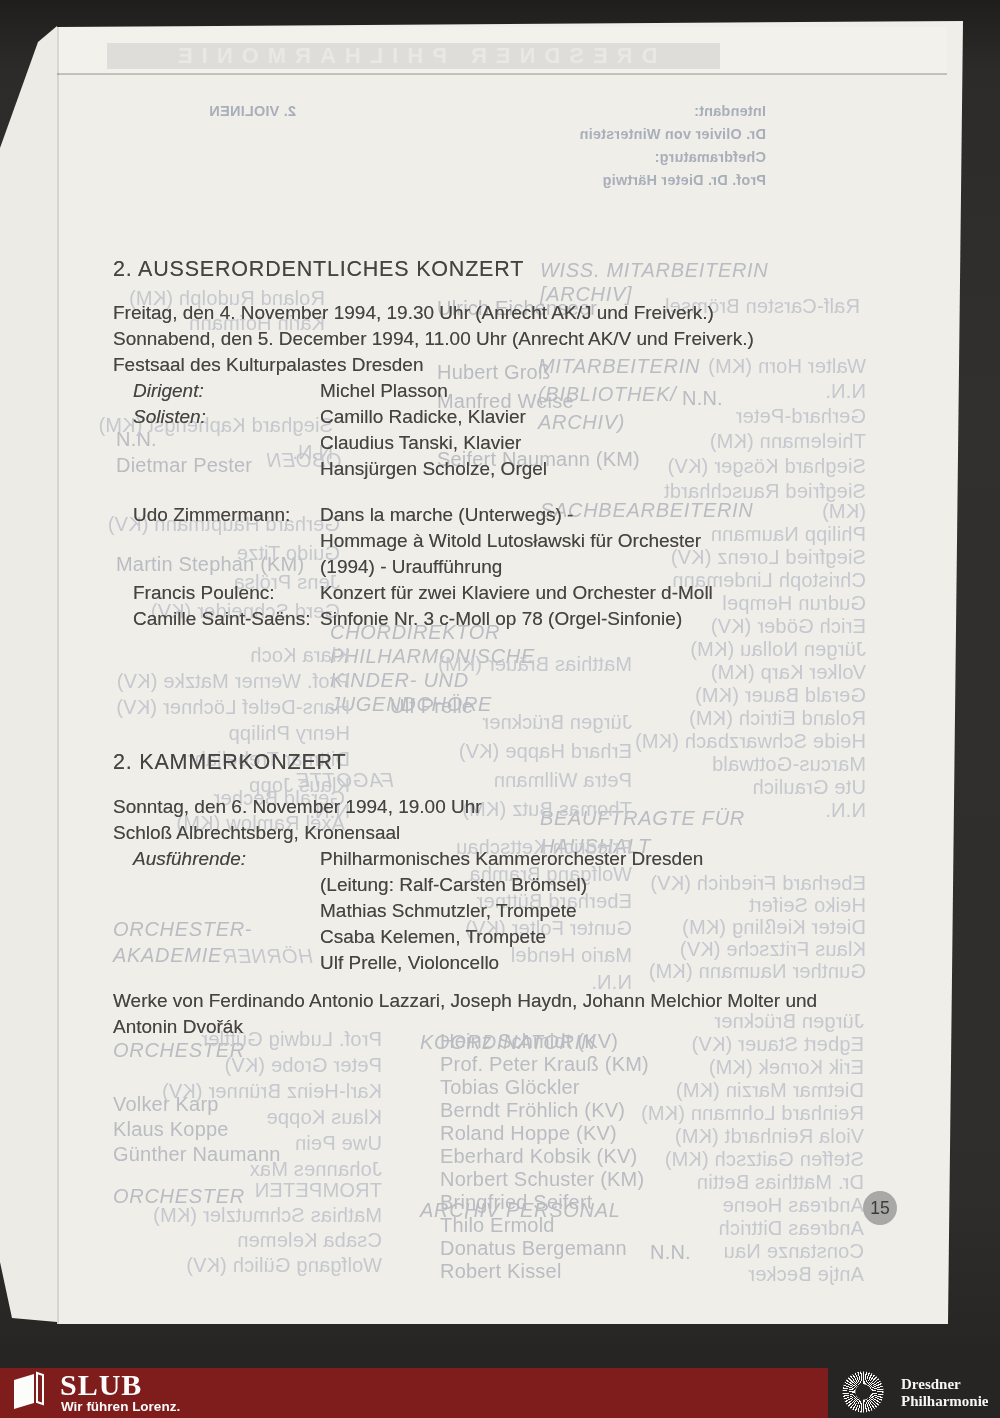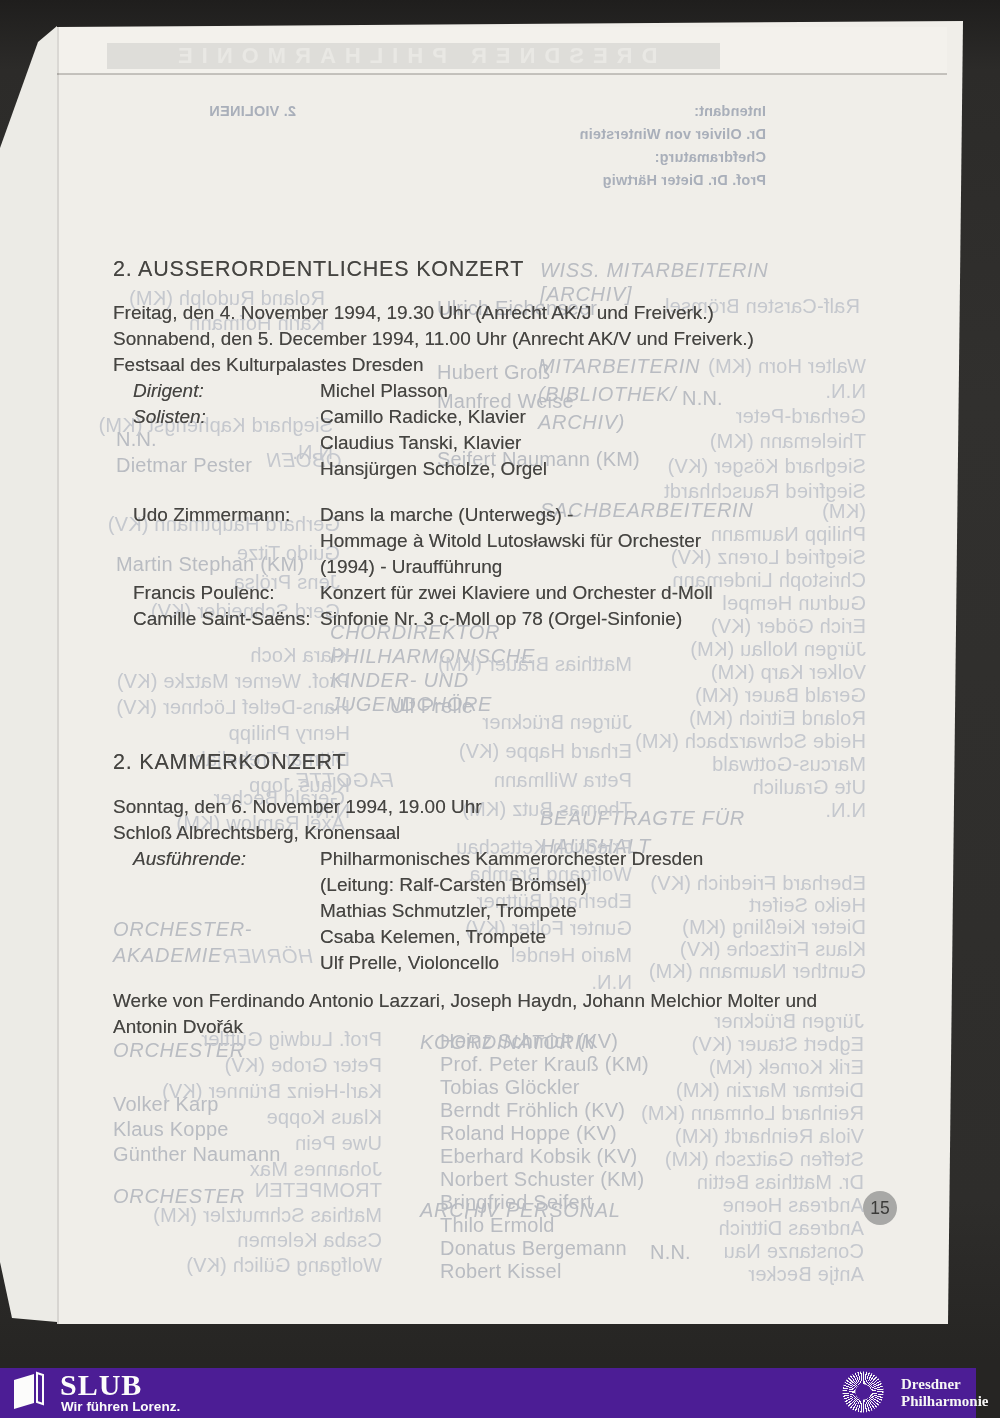--- a/index.html
+++ b/index.html
@@ -83,21 +83,21 @@
   .g31{left:330px;top:650px;width:302px;line-height:29px}
   .g32{left:330px;top:834px;width:302px;line-height:27px}
   .g33{left:150px;top:1026px;width:232px;line-height:26px}
   .g34{left:152px;top:1178px;width:230px;line-height:25px}
   .g35{left:222px;top:944px}
   .g36{left:601px;top:100px;width:165px;line-height:23px}
   .g37{left:131px;top:100px;width:165px;line-height:23px}
   .g38{left:638px;top:830px}
 
   
-  .footer{position:absolute;left:0;top:1368px;width:976px;height:50px;background:#4c1d95;}
+  .footer{position:absolute;left:0;top:1368px;width:828px;height:50px;background:#7f1d1d;}
   .slub-logo{position:absolute;left:12px;top:3px;width:34px;height:40px;cursor:pointer;}
   .slub-word{position:absolute;left:60px;top:2px;font-family:"Liberation Serif",serif;
              font-weight:bold;font-size:30px;letter-spacing:1px;color:#fcfcfb;line-height:30px;}
   .slub-tag{position:absolute;left:61px;top:31px;font-weight:bold;font-size:13.5px;color:#fbfbfa;}
   .starburst{position:absolute;left:841px;top:2px;width:44px;height:44px;border-radius:50%;cursor:pointer;
              background:repeating-conic-gradient(#f7f7f5 0deg 3.5deg, rgba(0,0,0,0) 3.5deg 8deg);
              -webkit-mask:radial-gradient(circle 22px at 22px 22px, transparent 0 7px, #000 8.5px 20px, transparent 21px);
              mask:radial-gradient(circle 22px at 22px 22px, transparent 0 7px, #000 8.5px 20px, transparent 21px);}
   .brand{position:absolute;left:901px;top:8px;font-family:"Liberation Serif",serif;
          font-weight:bold;font-size:15px;line-height:16.5px;color:#f7f7f5;white-space:pre;}

